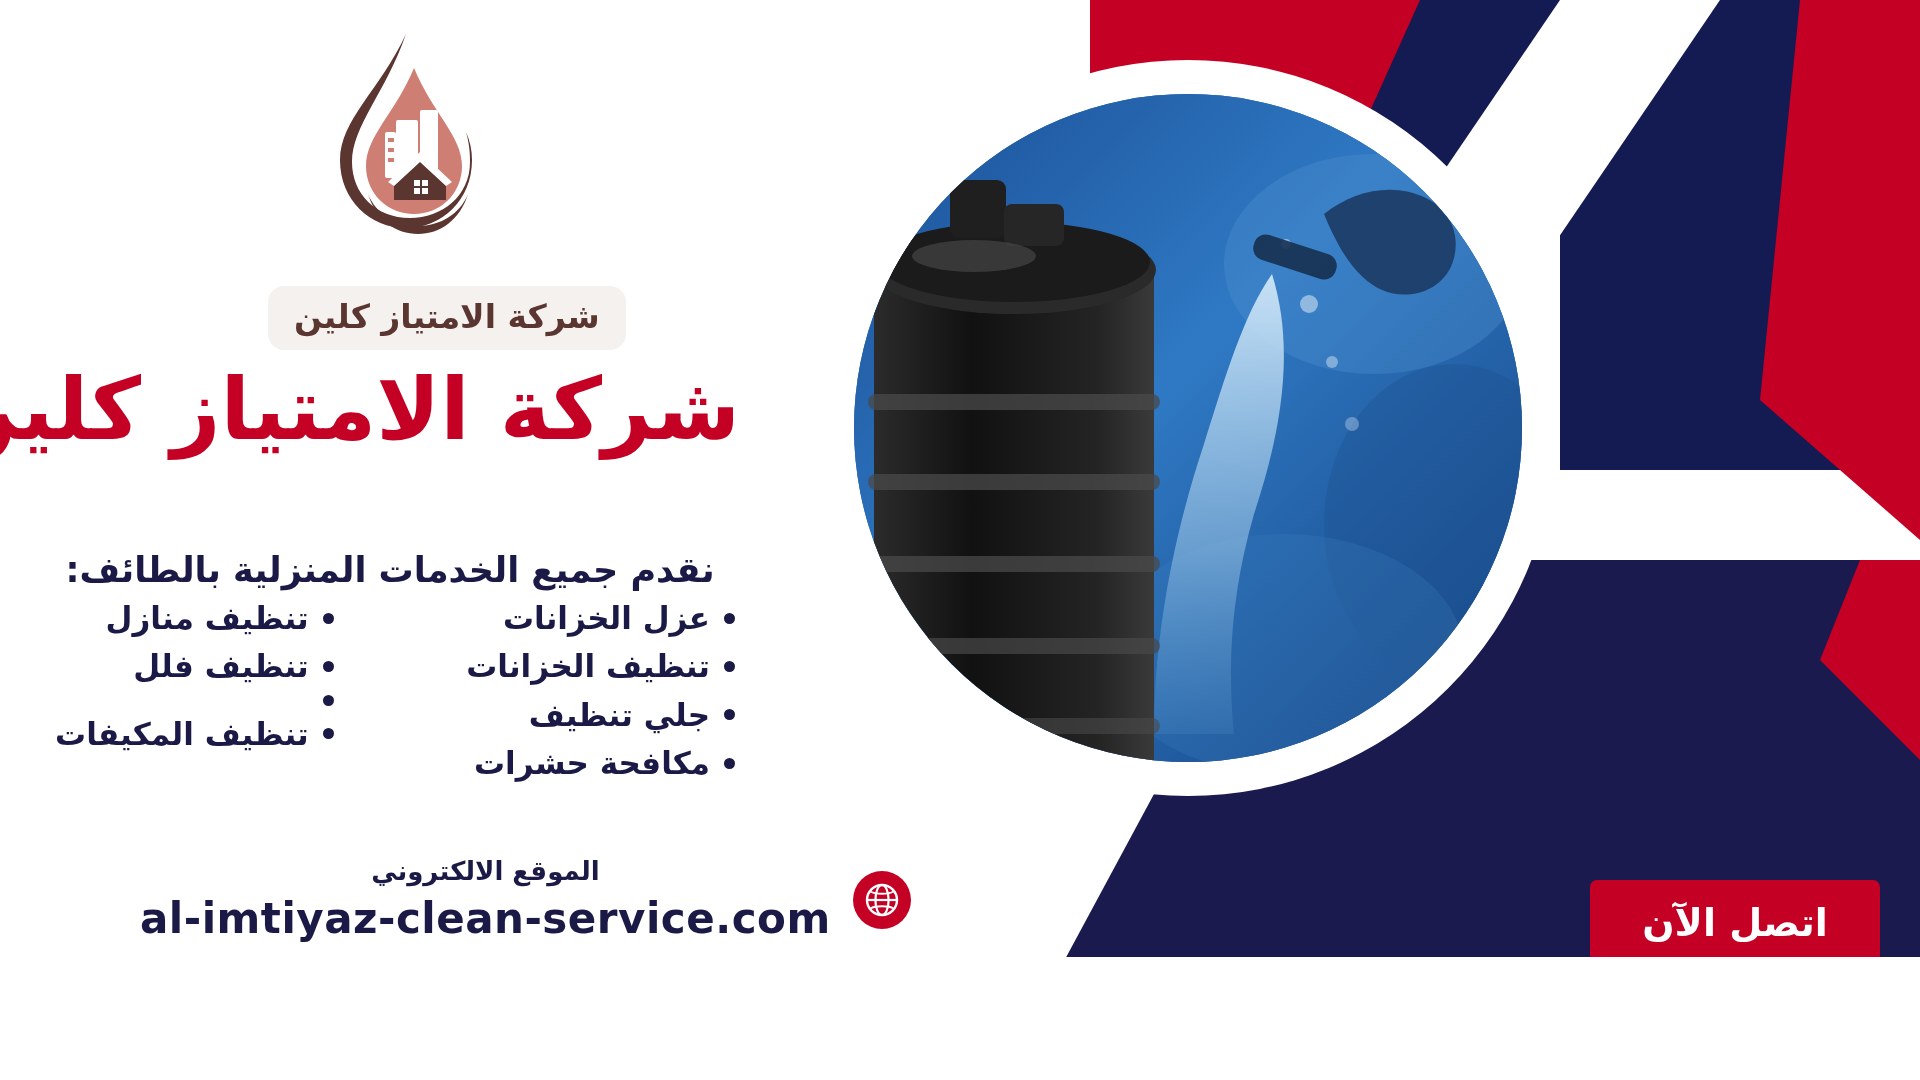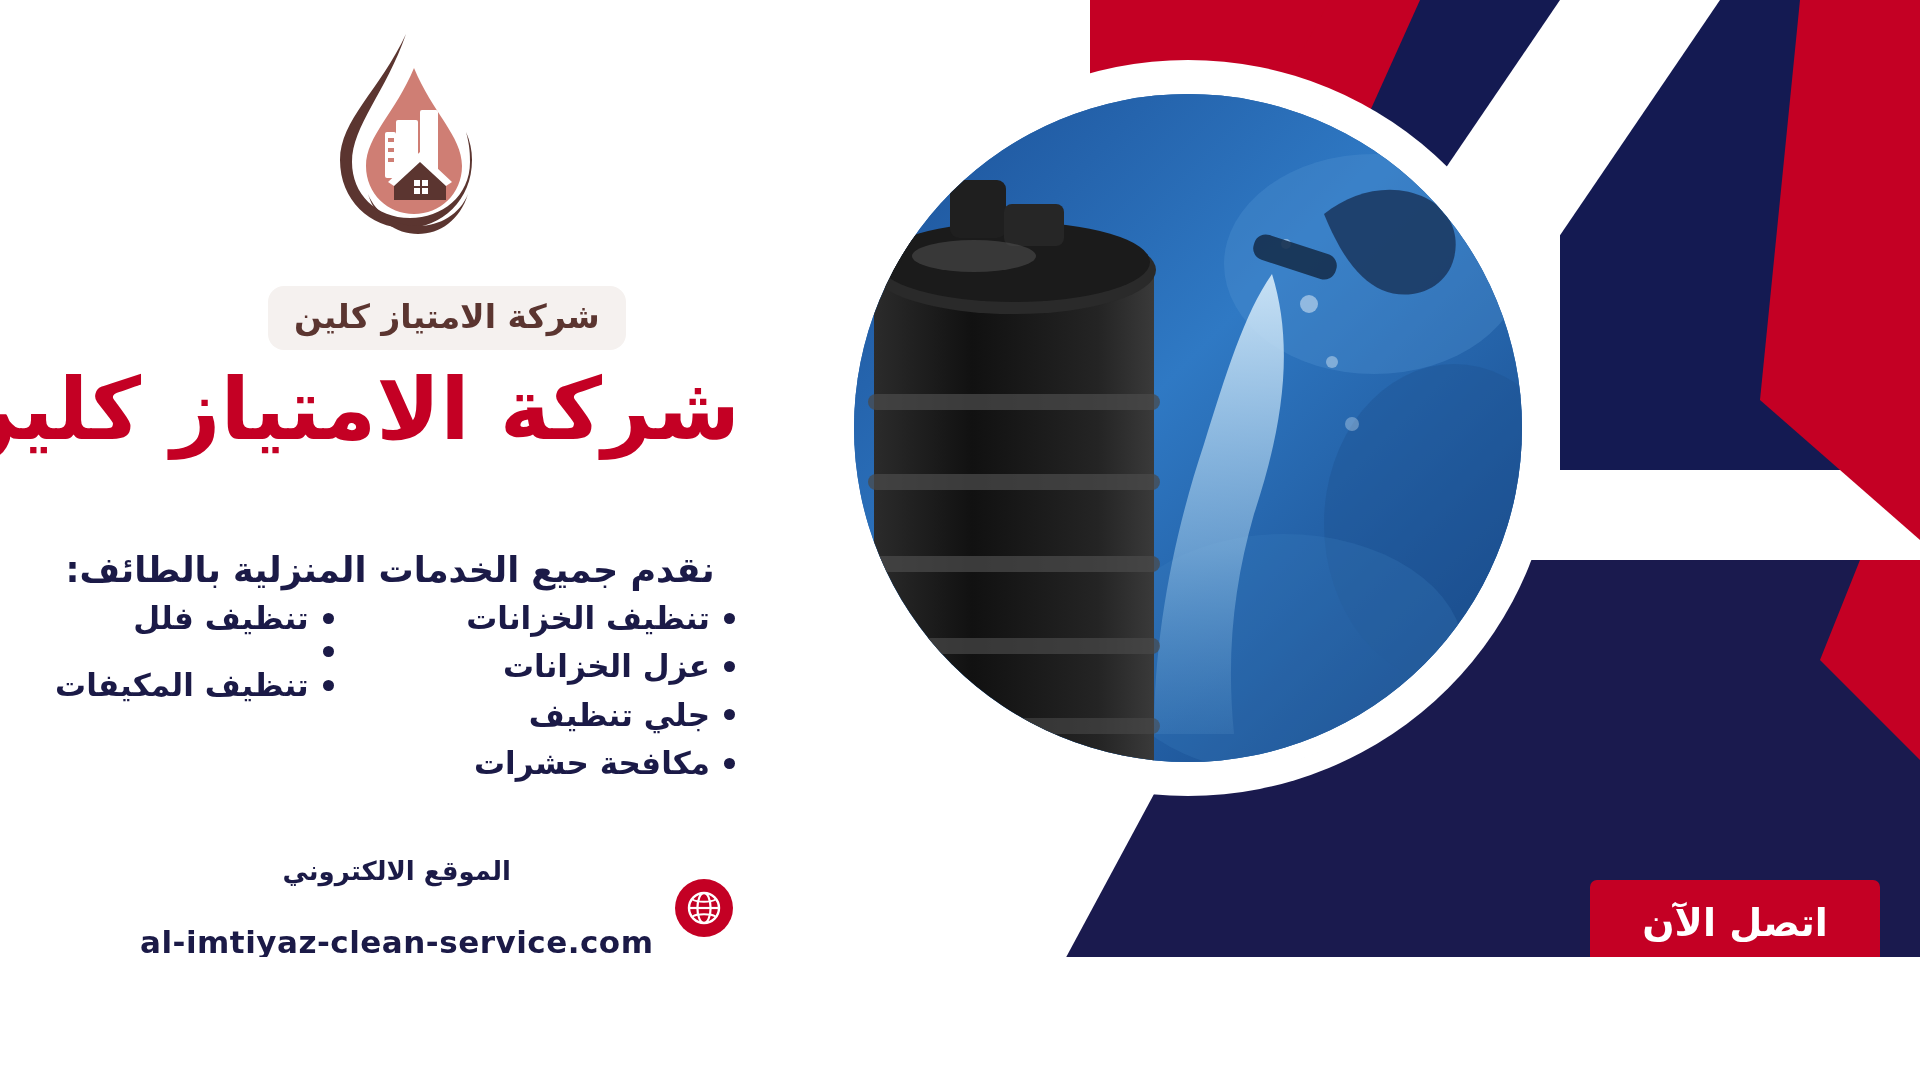--- a/index.html
+++ b/index.html
@@ -159,36 +159,35 @@
     background: #c40024;
     display: flex;
     align-items: center;
     justify-content: center;
     flex: 0 0 auto;
   }
   .web-texts {
     display: flex;
     flex-direction: column;
     align-items: center;
-    gap: 16px;
+    gap: 8px;
   }
   .web-label {
     color: #1b1a47;
     font-size: 26px;
     font-weight: bold;
     white-space: nowrap;
   }
   .web-url {
     color: #1b1a47;
-    font-size: 31px;
+    font-size: 42px;
     font-weight: bold;
     letter-spacing: 0.5px;
     white-space: nowrap;
     direction: ltr;
-    margin-top: 22px;
   }
 
   
   .cta {
     position: absolute;
     left: 1590px;
     top: 880px;
     width: 290px;
     height: 86px;
     background: #c40024;
@@ -324,37 +323,41 @@
 
   <div class="headline">شركة الامتياز كلين</div>
 
   <div class="subtitle">نقدم جميع الخدمات المنزلية بالطائف:</div>
 
   <div class="services">
 
     <div class="svc-col left">
       <div class="svc-item">
         <span class="bullet"></span>
+        <span>عزل الخزانات</span>
+      </div>
+      <div class="svc-item">
+        <span class="bullet"></span>
         <span>تنظيف الخزانات</span>
       </div>
       <div class="svc-item">
         <span class="bullet"></span>
-        <span>عزل الخزانات</span>
-      </div>
-      <div class="svc-item">
-        <span class="bullet"></span>
         <span>جلي تنظيف</span>
       </div>
       <div class="svc-item">
         <span class="bullet"></span>
         <span>مكافحة حشرات</span>
       </div>
     </div>
 
     <div class="svc-col right">
+      <div class="svc-item">
+        <span class="bullet"></span>
+        <span>تنظيف منازل</span>
+      </div>
       <div class="svc-item">
         <span class="bullet"></span>
         <span>تنظيف فلل</span>
       </div>
       <div class="svc-item">
         <span class="bullet"></span>
       </div>
       <div class="svc-item">
         <span class="bullet"></span>
         <span>تنظيف المكيفات</span>

